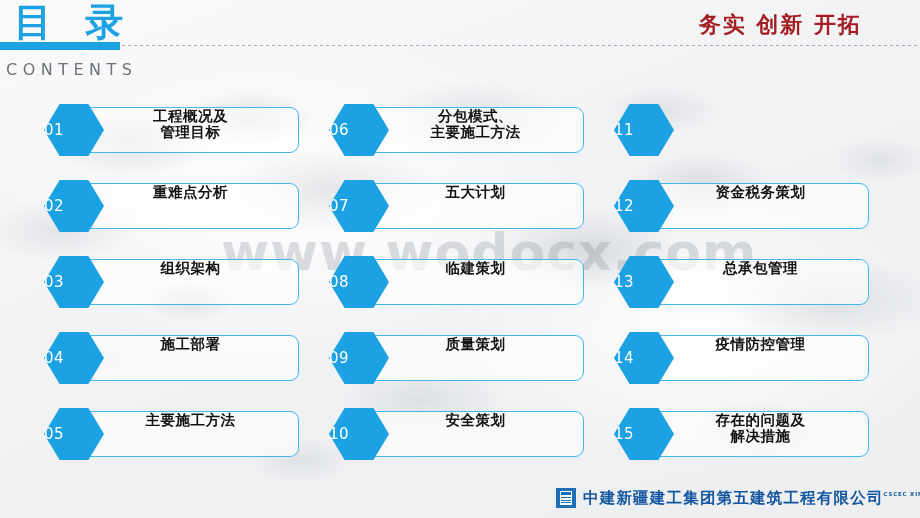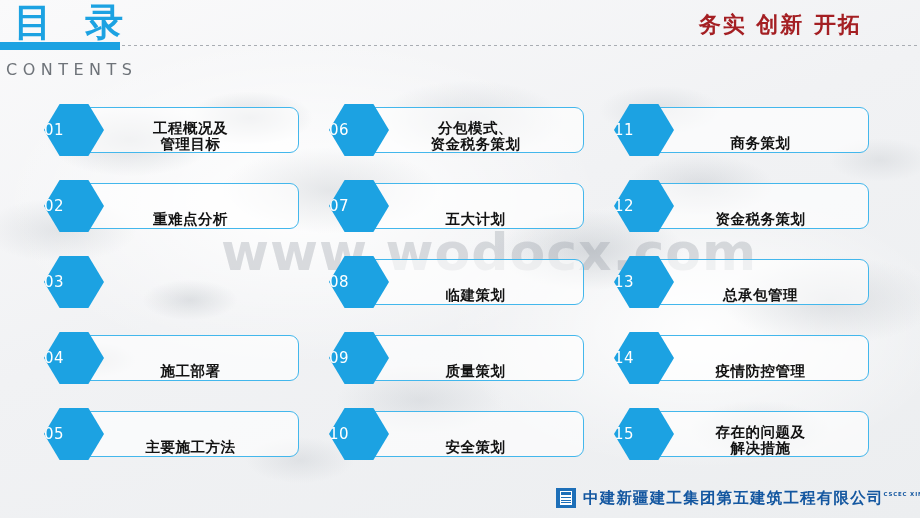--- a/index.html
+++ b/index.html
@@ -102,21 +102,21 @@
     position:absolute; left:0; width:255px; height:52px;
   }
 
   
   .item .box{
     position:absolute; left:38px; top:3px;
     width:217px; height:46px;
     border:1.4px solid #43b7ec;
     border-radius:9px;
     background:rgba(255,255,255,0.62);
-    display:flex; align-items:flex-end; justify-content:center;
+    display:flex; align-items:flex-start; justify-content:center;
     text-align:center;
   }
   .item .box .lbl{
     font-size:14.5px; font-weight:700; color:#121212;
     line-height:17px; letter-spacing:0.5px;
     font-family:"DejaVu Sans","Liberation Sans",sans-serif;
     white-space:pre-line;
   }
   .item.two .box .lbl{ line-height:16px; }
 
@@ -202,20 +202,23 @@
         </div>
         <div class="item" style="top: 76px;">
           <div class="box">
             <span class="lbl">重难点分析</span>
           </div>
           <div class="hex">
             <span class="num">02</span>
           </div>
         </div>
         <div class="item" style="top: 152px;">
+          <div class="box">
+            <span class="lbl">组织架构</span>
+          </div>
           <div class="hex">
             <span class="num">03</span>
           </div>
         </div>
         <div class="item" style="top: 228px;">
           <div class="box">
             <span class="lbl">施工部署</span>
           </div>
           <div class="hex">
             <span class="num">04</span>
@@ -227,21 +230,21 @@
           </div>
           <div class="hex">
             <span class="num">05</span>
           </div>
         </div>
       </div>
     <div class="col c1">
         <div class="item two" style="top: 0px;">
           <div class="box">
             <span class="lbl">分包模式、
-资金税务策划</span>
+主要施工方法</span>
           </div>
           <div class="hex">
             <span class="num">06</span>
           </div>
         </div>
         <div class="item" style="top: 76px;">
           <div class="box">
             <span class="lbl">五大计划</span>
           </div>
           <div class="hex">
@@ -268,23 +271,20 @@
           <div class="box">
             <span class="lbl">安全策划</span>
           </div>
           <div class="hex">
             <span class="num">10</span>
           </div>
         </div>
       </div>
     <div class="col c2">
         <div class="item" style="top: 0px;">
-          <div class="box">
-            <span class="lbl">商务策划</span>
-          </div>
           <div class="hex">
             <span class="num">11</span>
           </div>
         </div>
         <div class="item" style="top: 76px;">
           <div class="box">
             <span class="lbl">资金税务策划</span>
           </div>
           <div class="hex">
             <span class="num">12</span>

